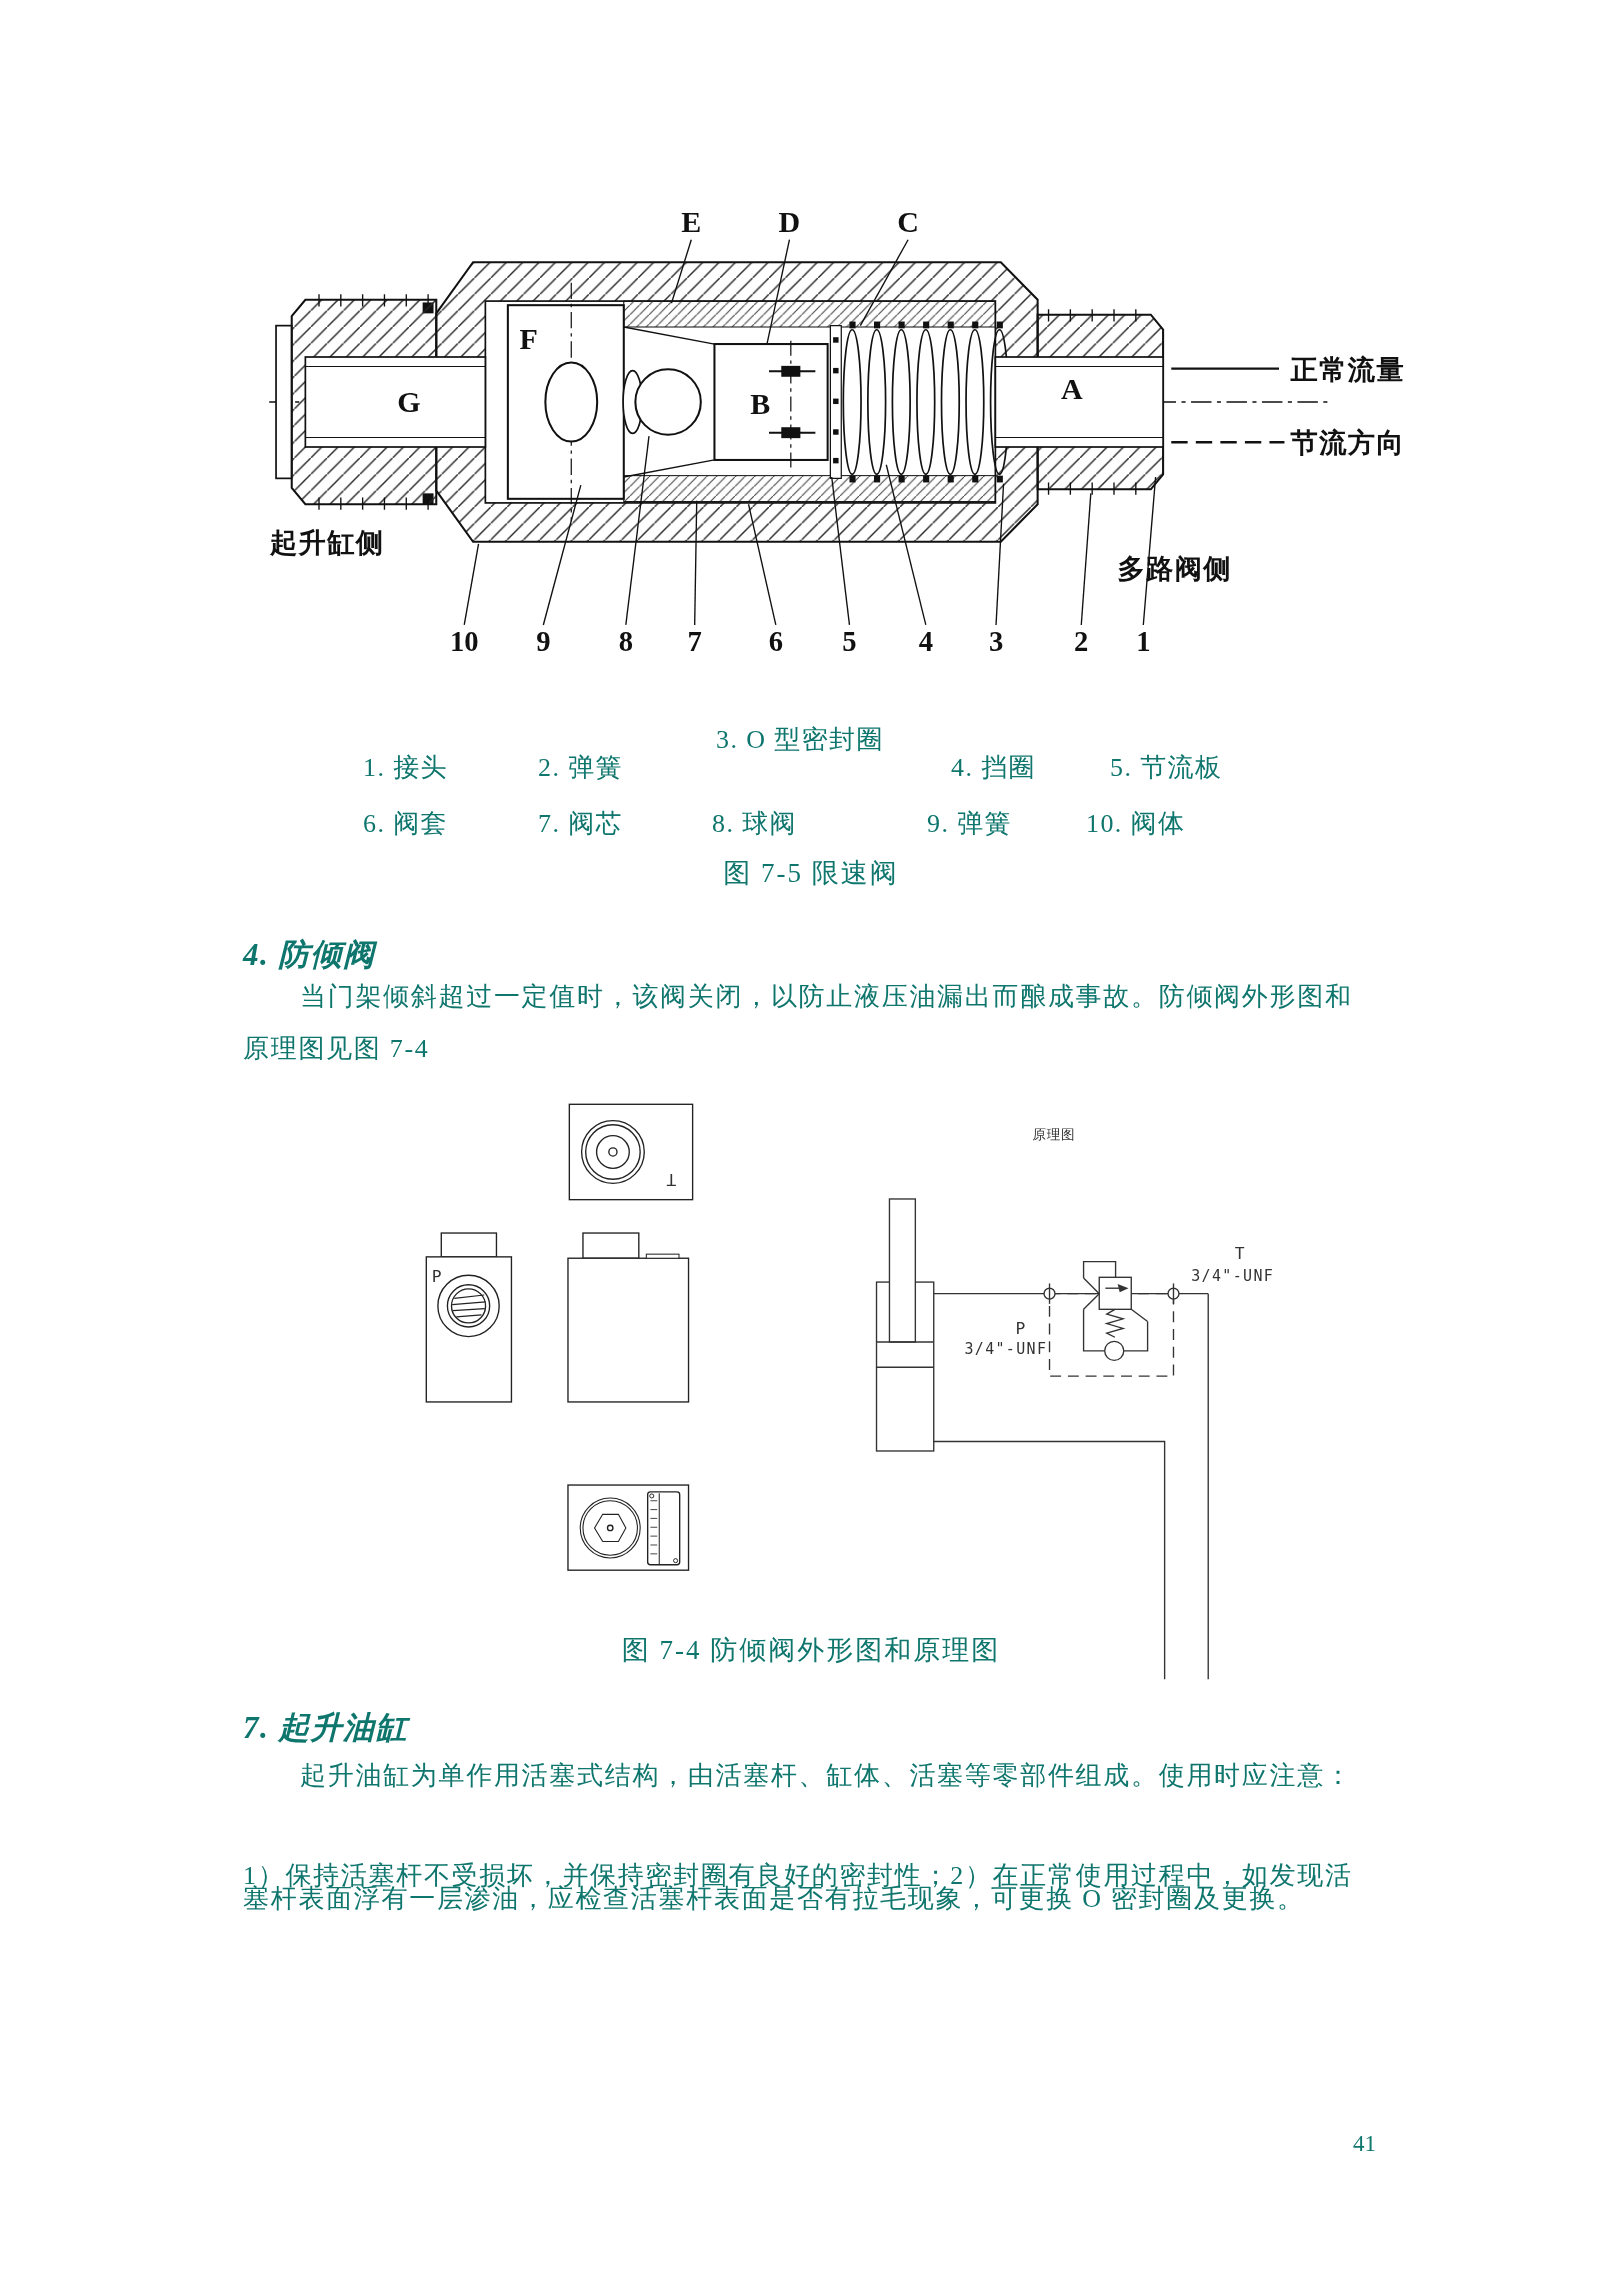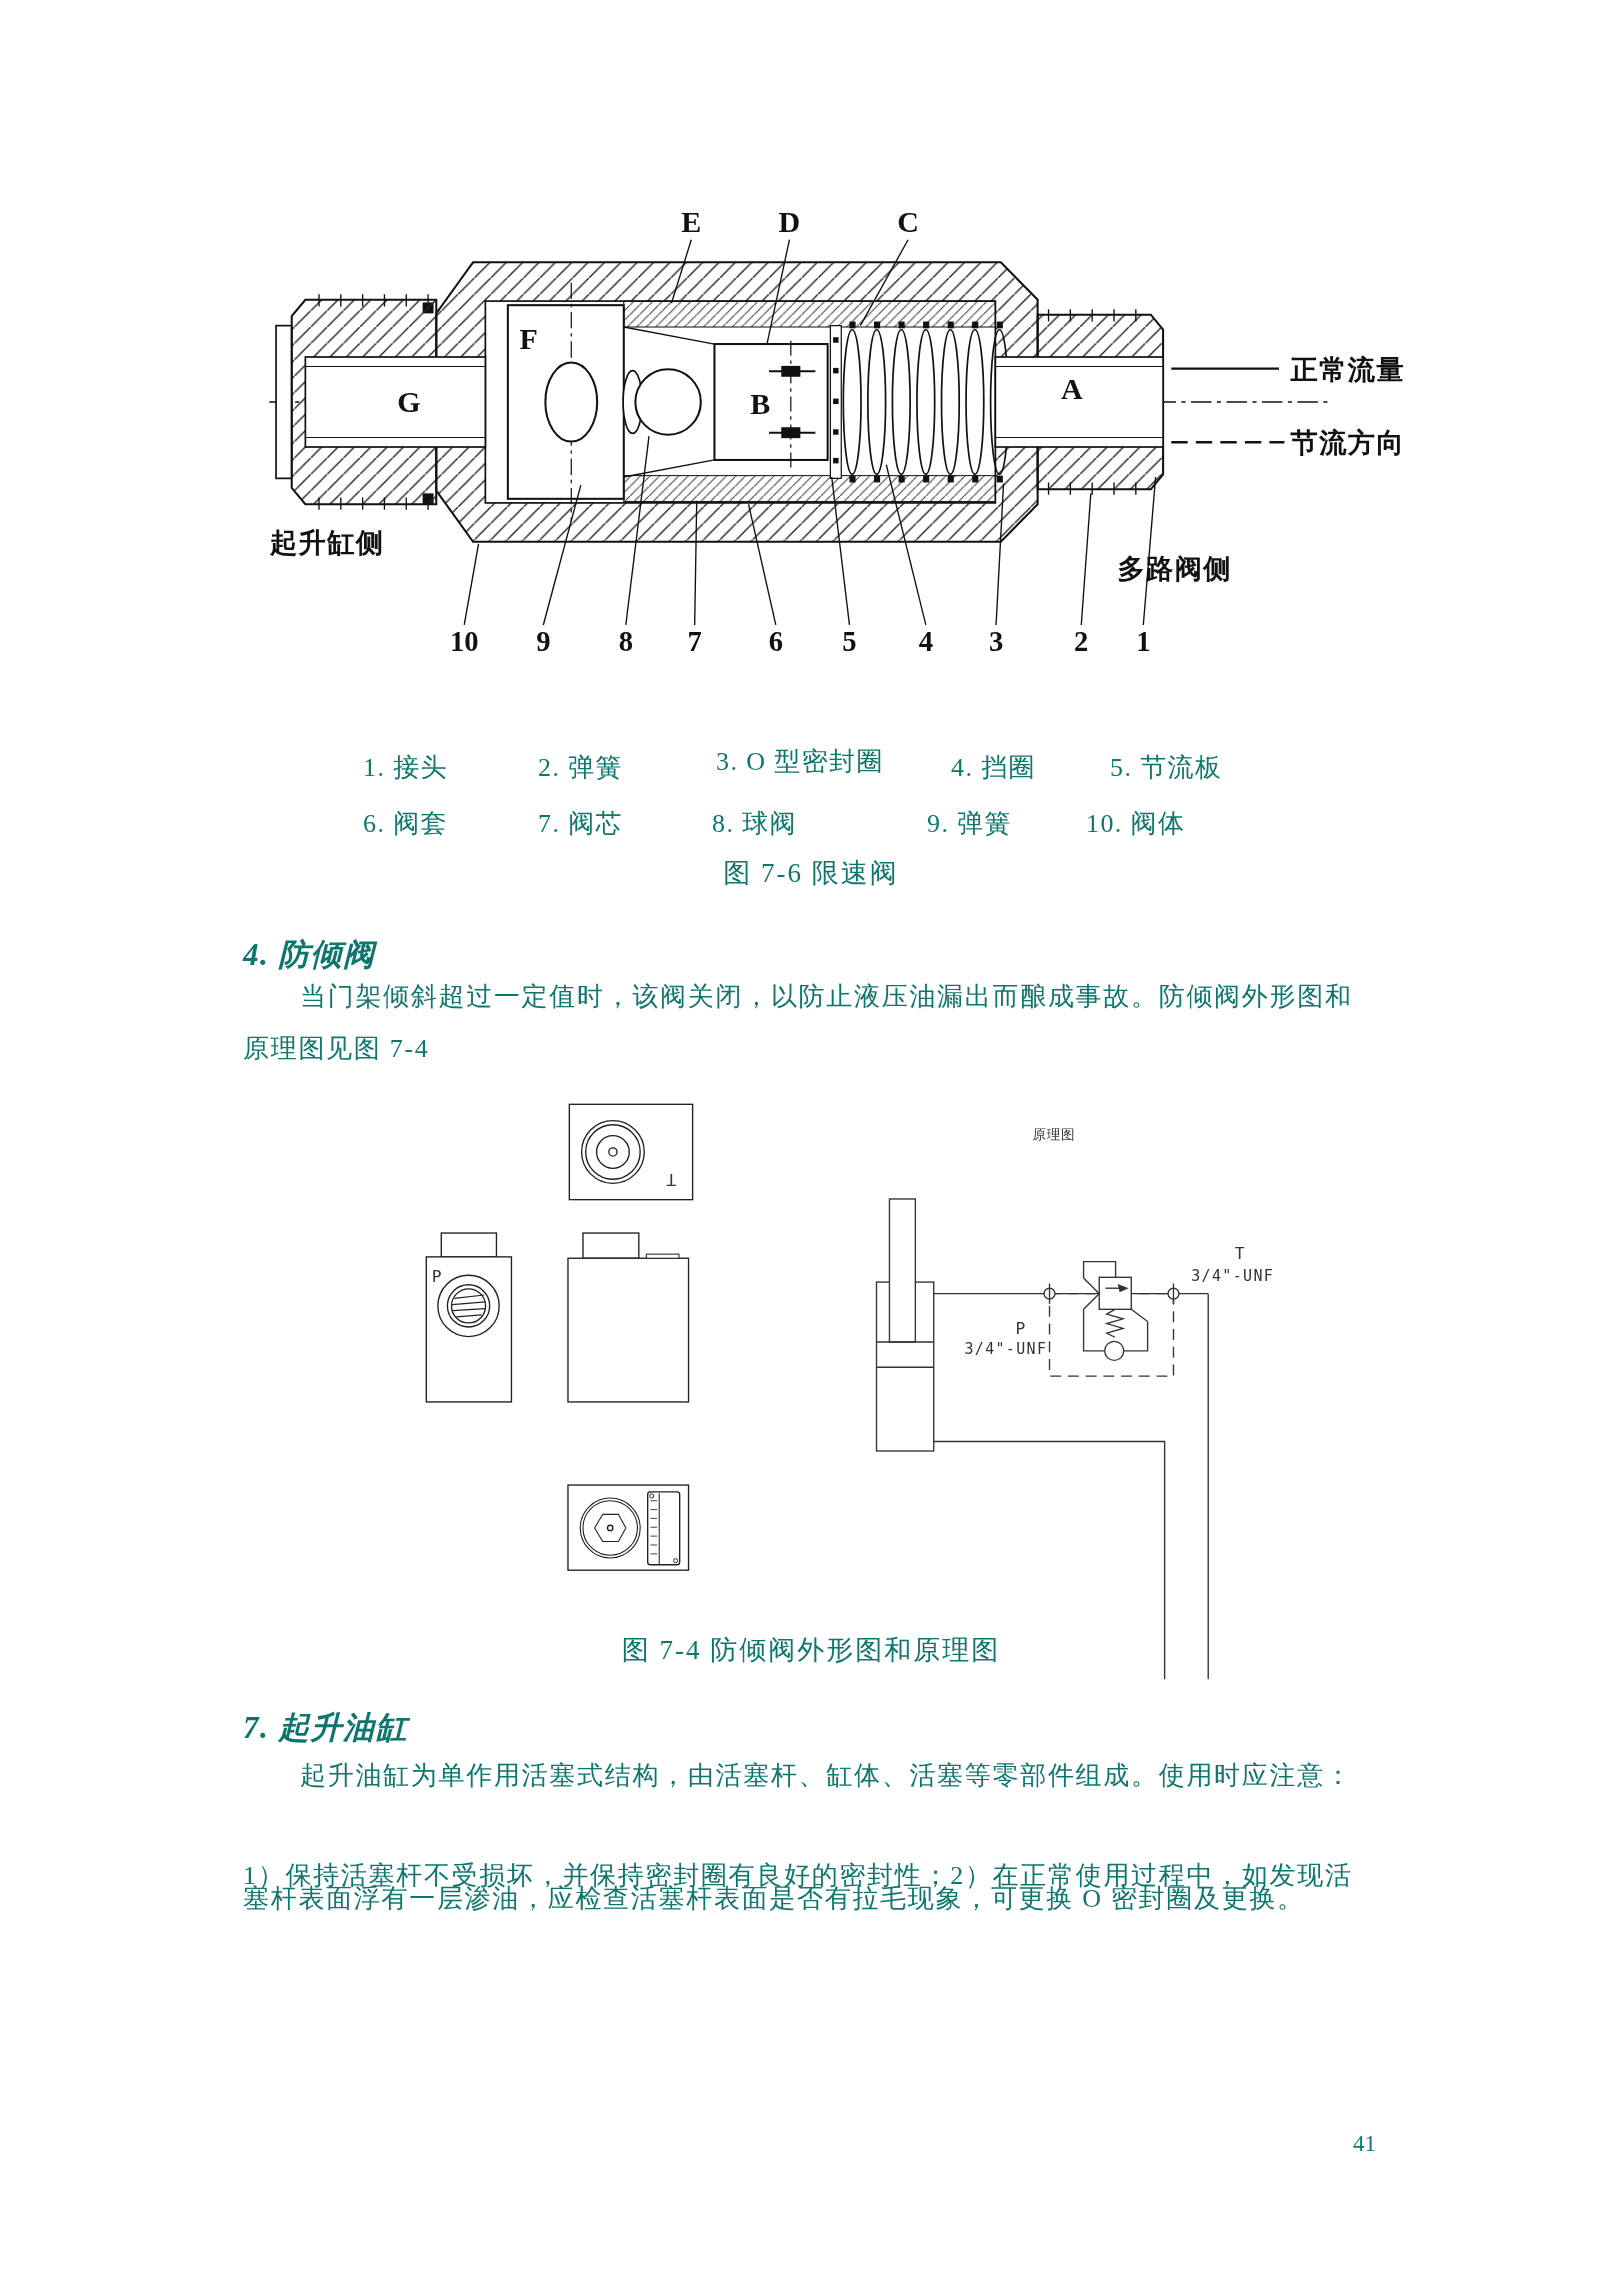--- a/index.html
+++ b/index.html
@@ -197,33 +197,33 @@
       <text class="svg-cn" x="1893" y="664">节流方向</text>
     </g>
 
     <text class="svg-cn" x="396" y="810">起升缸侧</text>
     <text class="svg-cn" x="1639" y="848">多路阀侧</text>
   </svg>
 
   <div>
     <span class="t parts-item" style="left:363px;top:750px">1. 接头</span>
     <span class="t parts-item" style="left:538px;top:750px">2. 弹簧</span>
-    <span class="t parts-item" style="left:716px;top:744px">3. O 型密封圈</span>
+    <span class="t parts-item" style="left:716px;top:722px">3. O 型密封圈</span>
     <span class="t parts-item" style="left:951px;top:750px">4. 挡圈</span>
     <span class="t parts-item" style="left:1110px;top:750px">5. 节流板</span>
   </div>
   <div>
     <span class="t parts-item" style="left:363px;top:806px">6. 阀套</span>
     <span class="t parts-item" style="left:538px;top:806px">7. 阀芯</span>
     <span class="t parts-item" style="left:712px;top:806px">8. 球阀</span>
     <span class="t parts-item" style="left:927px;top:806px">9. 弹簧</span>
     <span class="t parts-item" style="left:1086px;top:806px">10. 阀体</span>
   </div>
 
-  <div class="t caption center-row" style="top:855px">图 7-6 限速阀</div>
+  <div class="t caption center-row" style="top:855px">图 7-5 限速阀</div>
 
   <div class="t heading" style="left:243px;top:934px">4. 防倾阀</div>
   <div class="t body-text" style="left:300px;top:981px">当门架倾斜超过一定值时，该阀关闭，以防止液压油漏出而酿成事故。防倾阀外形图和</div>
   <div class="t body-text" style="left:243px;top:1033px">原理图见图 7-4</div>
 
   <svg style="left:409px;top:1090px" width="886" height="613" viewBox="600 1600 1300 900">
 
     <g stroke="#222" fill="none" stroke-width="2">
       <rect x="835" y="1621" width="181" height="140" fill="#fff"></rect>
       <circle cx="899" cy="1691" r="46"></circle>

